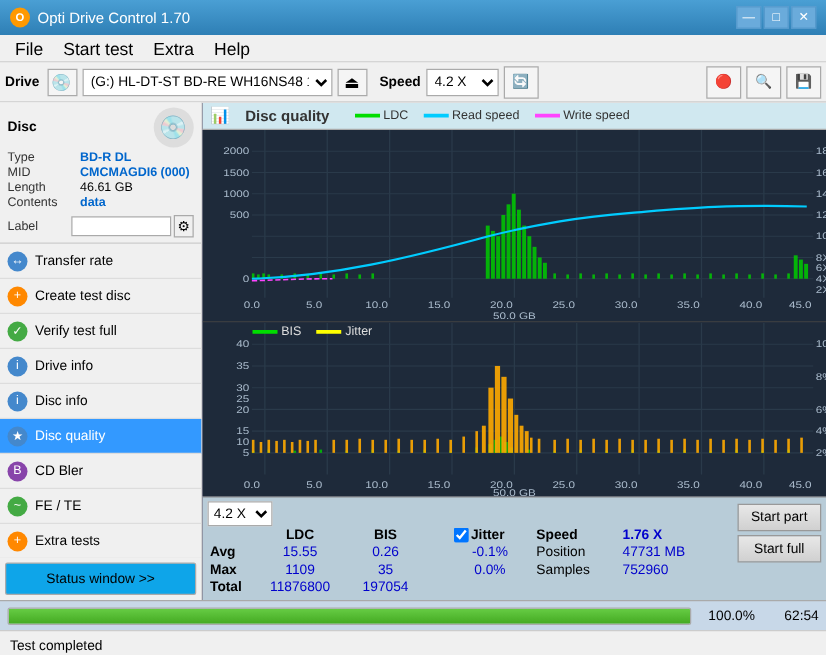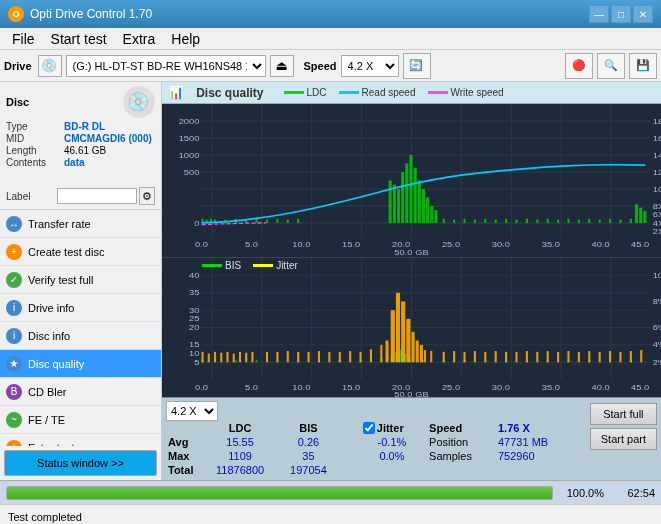--- a/index.html
+++ b/index.html
@@ -171,21 +171,21 @@
       font-size: 10px;
       font-weight: bold;
     }
     .disc-val-black {
       color: #000;
       font-size: 10px;
     }
     .disc-label-row {
       display: flex;
       align-items: center;
-      margin-top: 19px;
+      margin-top: 4px;
     }
     .disc-label-input {
       width: 80px;
       height: 16px;
       border: 1px solid #aaa;
       font-size: 10px;
       padding: 0 2px;
     }
     .disc-label-btn {
       width: 18px; height: 18px;
@@ -804,22 +804,22 @@
             <tr>
               <td style="font-weight:bold;font-size:11px;padding:1px 2px;">Total</td>
               <td style="color:#0000cc;text-align:center;font-size:11px;padding:1px 4px;">11876800</td>
               <td style="color:#0000cc;text-align:center;font-size:11px;padding:1px 4px;">197054</td>
             </tr>
           </tbody>
         </table>
       </div>
 
       <div style="display:flex;flex-direction:column;gap:3px;padding-top:2px;">
+        <button class="btn-start">Start part</button>
         <button class="btn-start">Start full</button>
-        <button class="btn-start">Start part</button>
       </div>
     </div>
   </div>
 </div>
 
 <div class="progress-bar-container">
   <div class="progress-bar-outer">
     <div class="progress-bar-inner" style="width:100%;"></div>
   </div>
   <span class="progress-text">100.0%</span>

